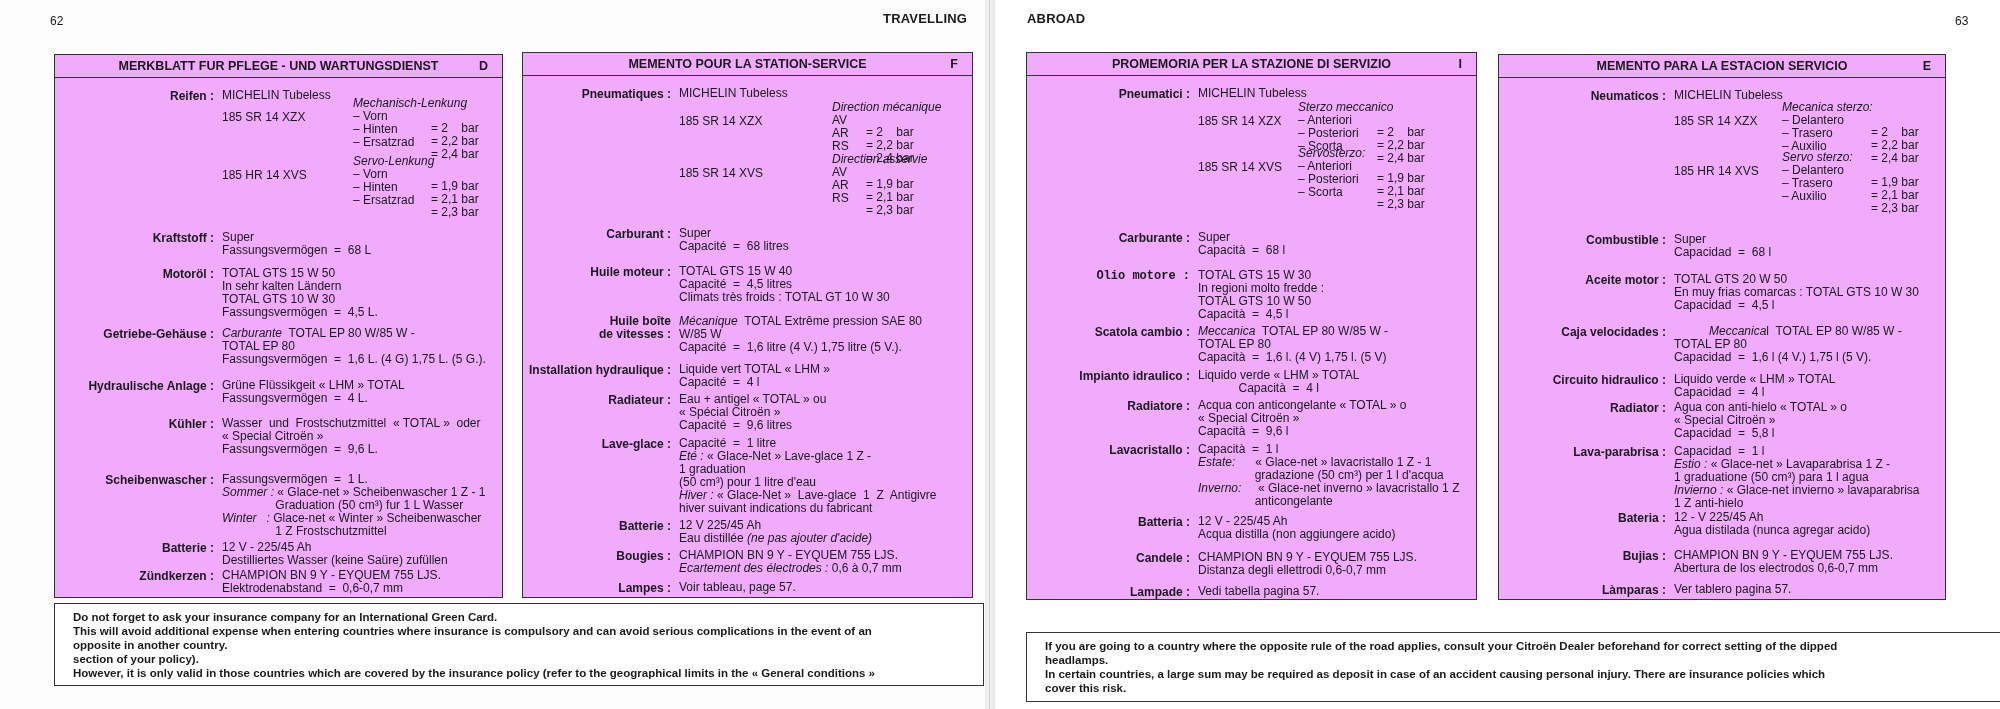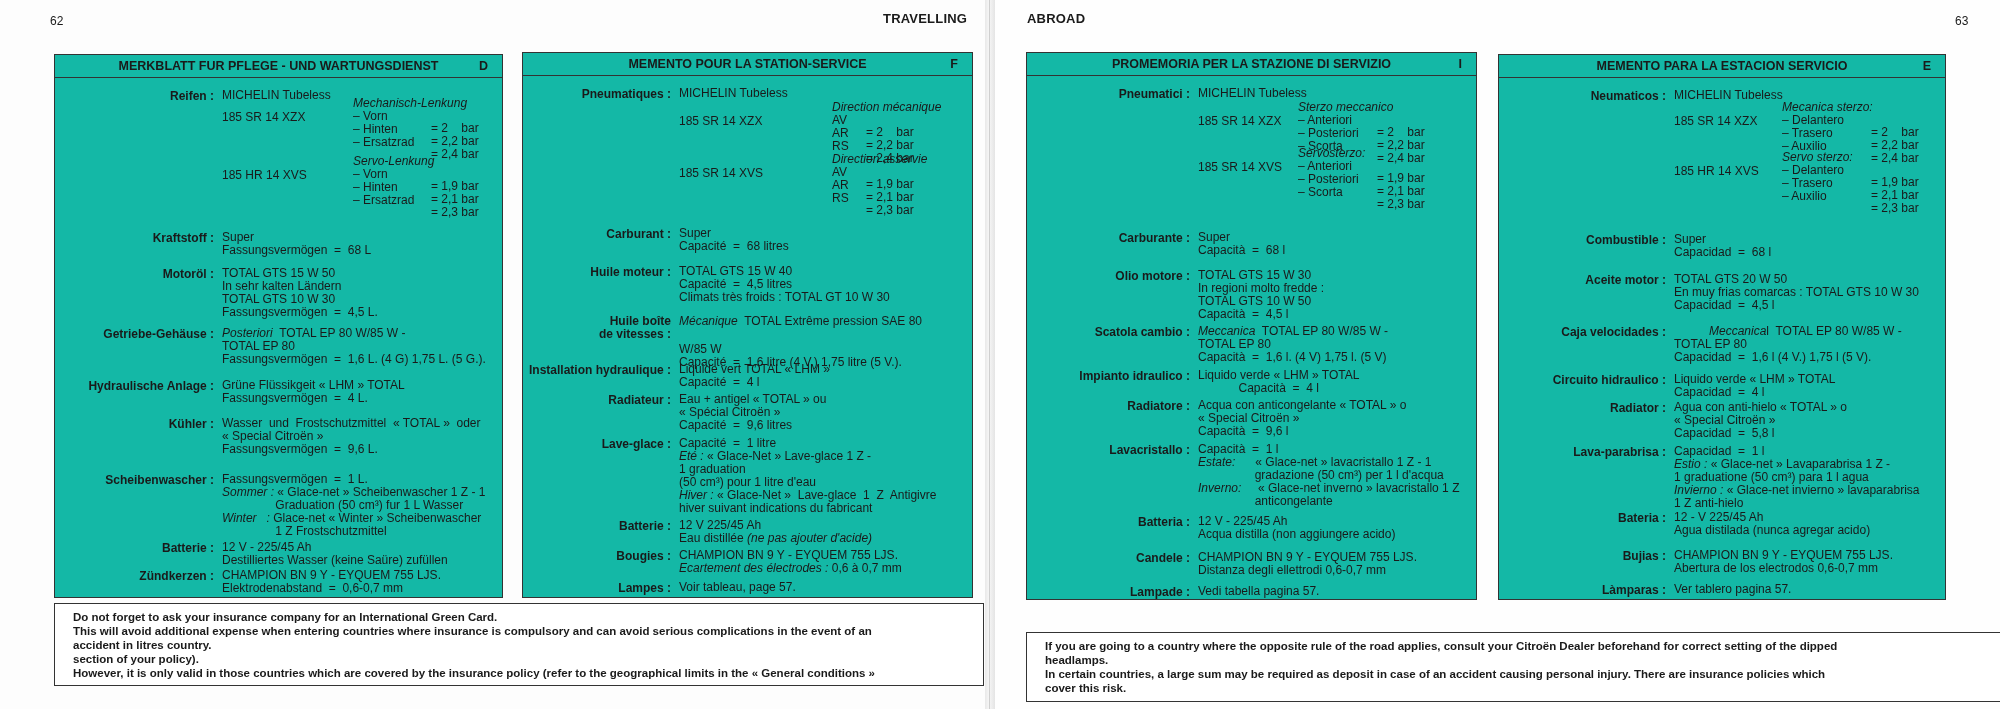--- a/index.html
+++ b/index.html
@@ -11,21 +11,21 @@
   .page { position: absolute; top: 0; height: 709px; background: #fdfdfd; }
   .page.left { left: 0; width: 985px; }
   .page.right { left: 995px; width: 1005px; background: #fefefe; }
   .gutter { position: absolute; left: 985px; top: 0; width: 10px; height: 709px;
     background: linear-gradient(to right, #e8e8e8, #f6f6f6 40%, #e4e4e4); }
   .gutter-line { position: absolute; left: 989px; top: 0; width: 1px; height: 709px; background: #cfcfcf; }
 
   .pnum { position: absolute; top: 14px; font-size: 12px; }
   .runhead { position: absolute; top: 11px; font-weight: bold; font-size: 13px; letter-spacing: 0.2px; }
 
-  .panel { position: absolute; border: 1.5px solid #333; background: #14b8a6; box-sizing: border-box; }
+  .panel { position: absolute; border: 1.5px solid #333; background: #f0abfc; box-sizing: border-box; }
   .panel-head { height: 22px; border-bottom: 1.5px solid #333; position: relative;
     font-weight: bold; font-size: 12.5px; line-height: 22px; }
   .panel-head .t { position: absolute; left: 0; right: 0; text-align: center; }
   .panel-head .code { position: absolute; right: 14px; top: 0; }
 
   .rows { position: absolute; left: 0; right: 0; top: 26px; }
   .row { position: absolute; left: 0; right: 0; }
   .lab { position: absolute; text-align: right; font-weight: bold; white-space: nowrap; }
   .val { position: absolute; white-space: nowrap; line-height: 13px; }
   .val div { height: 13px; }
@@ -109,21 +109,21 @@
         <div class="val" style="left: 167px;">
           <div style="white-space: pre;">TOTAL GTS 15 W 50</div>
           <div style="white-space: pre;">In sehr kalten Ländern</div>
           <div style="white-space: pre;">TOTAL GTS 10 W 30</div>
           <div style="white-space: pre;">Fassungsvermögen  =  4,5 L.</div>
         </div>
       </div>
       <div class="row" style="top: 246px;">
         <div class="lab" style="right: 288px;">Getriebe-Gehäuse :</div>
         <div class="val" style="left: 167px;">
-          <div style="white-space: pre;"><span class="it">Posteriori</span>  TOTAL EP 80 W/85 W -</div>
+          <div style="white-space: pre;"><span class="it">Carburante</span>  TOTAL EP 80 W/85 W -</div>
           <div style="white-space: pre;">TOTAL EP 80</div>
           <div style="white-space: pre;">Fassungsvermögen  =  1,6 L. (4 G) 1,75 L. (5 G.).</div>
         </div>
       </div>
       <div class="row" style="top: 298px;">
         <div class="lab" style="right: 288px;">Hydraulische Anlage :</div>
         <div class="val" style="left: 167px;">
           <div style="white-space: pre;">Grüne Flüssikgeit « LHM » TOTAL</div>
           <div style="white-space: pre;">Fassungsvermögen  =  4 L.</div>
         </div>
@@ -225,21 +225,21 @@
           <div style="white-space: pre;">Climats très froids : TOTAL GT 10 W 30</div>
         </div>
       </div>
       <div class="row" style="top: 236px;">
         <div class="lab" style="right: 301px; line-height: 13px; top: 0px;">
           <div>Huile boîte</div>
           <div>de vitesses :</div>
         </div>
         <div class="val" style="left: 156px;">
           <div style="white-space: pre;"><span class="it">Mécanique</span>  TOTAL Extrême pression SAE 80</div>
-          <div style="white-space: pre; margin-top: 15px;">W/85 W</div>
+          <div style="white-space: pre;">W/85 W</div>
           <div style="white-space: pre;">Capacité  =  1,6 litre (4 V.) 1,75 litre (5 V.).</div>
         </div>
       </div>
       <div class="row" style="top: 284px;">
         <div class="lab" style="right: 301px;">Installation hydraulique :</div>
         <div class="val" style="left: 156px;">
           <div style="white-space: pre;">Liquide vert TOTAL « LHM »</div>
           <div style="white-space: pre;">Capacité  =  4 l</div>
         </div>
       </div>
@@ -327,21 +327,21 @@
         </div>
       </div>
       <div class="row" style="top: 152px;">
         <div class="lab" style="right: 286px;">Carburante :</div>
         <div class="val" style="left: 171px;">
           <div style="white-space: pre;">Super</div>
           <div style="white-space: pre;">Capacità  =  68 l</div>
         </div>
       </div>
       <div class="row" style="top: 190px;">
-        <div class="lab" style="right: 286px;">Olio motore :</div>
+        <div class="lab" style="right: 286px; font-family: Liberation Mono, monospace;">Olio motore :</div>
         <div class="val" style="left: 171px;">
           <div style="white-space: pre;">TOTAL GTS 15 W 30</div>
           <div style="white-space: pre;">In regioni molto fredde :</div>
           <div style="white-space: pre;">TOTAL GTS 10 W 50</div>
           <div style="white-space: pre;">Capacità  =  4,5 l</div>
         </div>
       </div>
       <div class="row" style="top: 246px;">
         <div class="lab" style="right: 286px;">Scatola cambio :</div>
         <div class="val" style="left: 171px;">
@@ -506,21 +506,21 @@
         <div class="val" style="left: 175px;">
           <div style="white-space: pre;">Ver tablero pagina 57.</div>
         </div>
       </div>
     </div>
   </div>
 
 <div class="note" id="note-left" style="left:54px; top:603px; width:930px; height:83px;">
     <div>Do not forget to ask your insurance company for an International Green Card.</div>
     <div>This will avoid additional expense when entering countries where insurance is compulsory and can avoid serious complications in the event of an</div>
-    <div>accident in litres country.</div>
+    <div>opposite in another country.</div>
     <div>section of your policy).</div>
     <div>However, it is only valid in those countries which are covered by the insurance policy (refer to the geographical limits in the « General conditions »</div>
   </div>
 <div class="note" id="note-right" style="left:1026px; top:605px; width:1044px; height:70px;margin-top:27px;">
     <div>If you are going to a country where the opposite rule of the road applies, consult your Citroën Dealer beforehand for correct setting of the dipped</div>
     <div>headlamps.</div>
     <div>In certain countries, a large sum may be required as deposit in case of an accident causing personal injury.   There are insurance policies which</div>
     <div>cover this risk.</div>
   </div>
 

